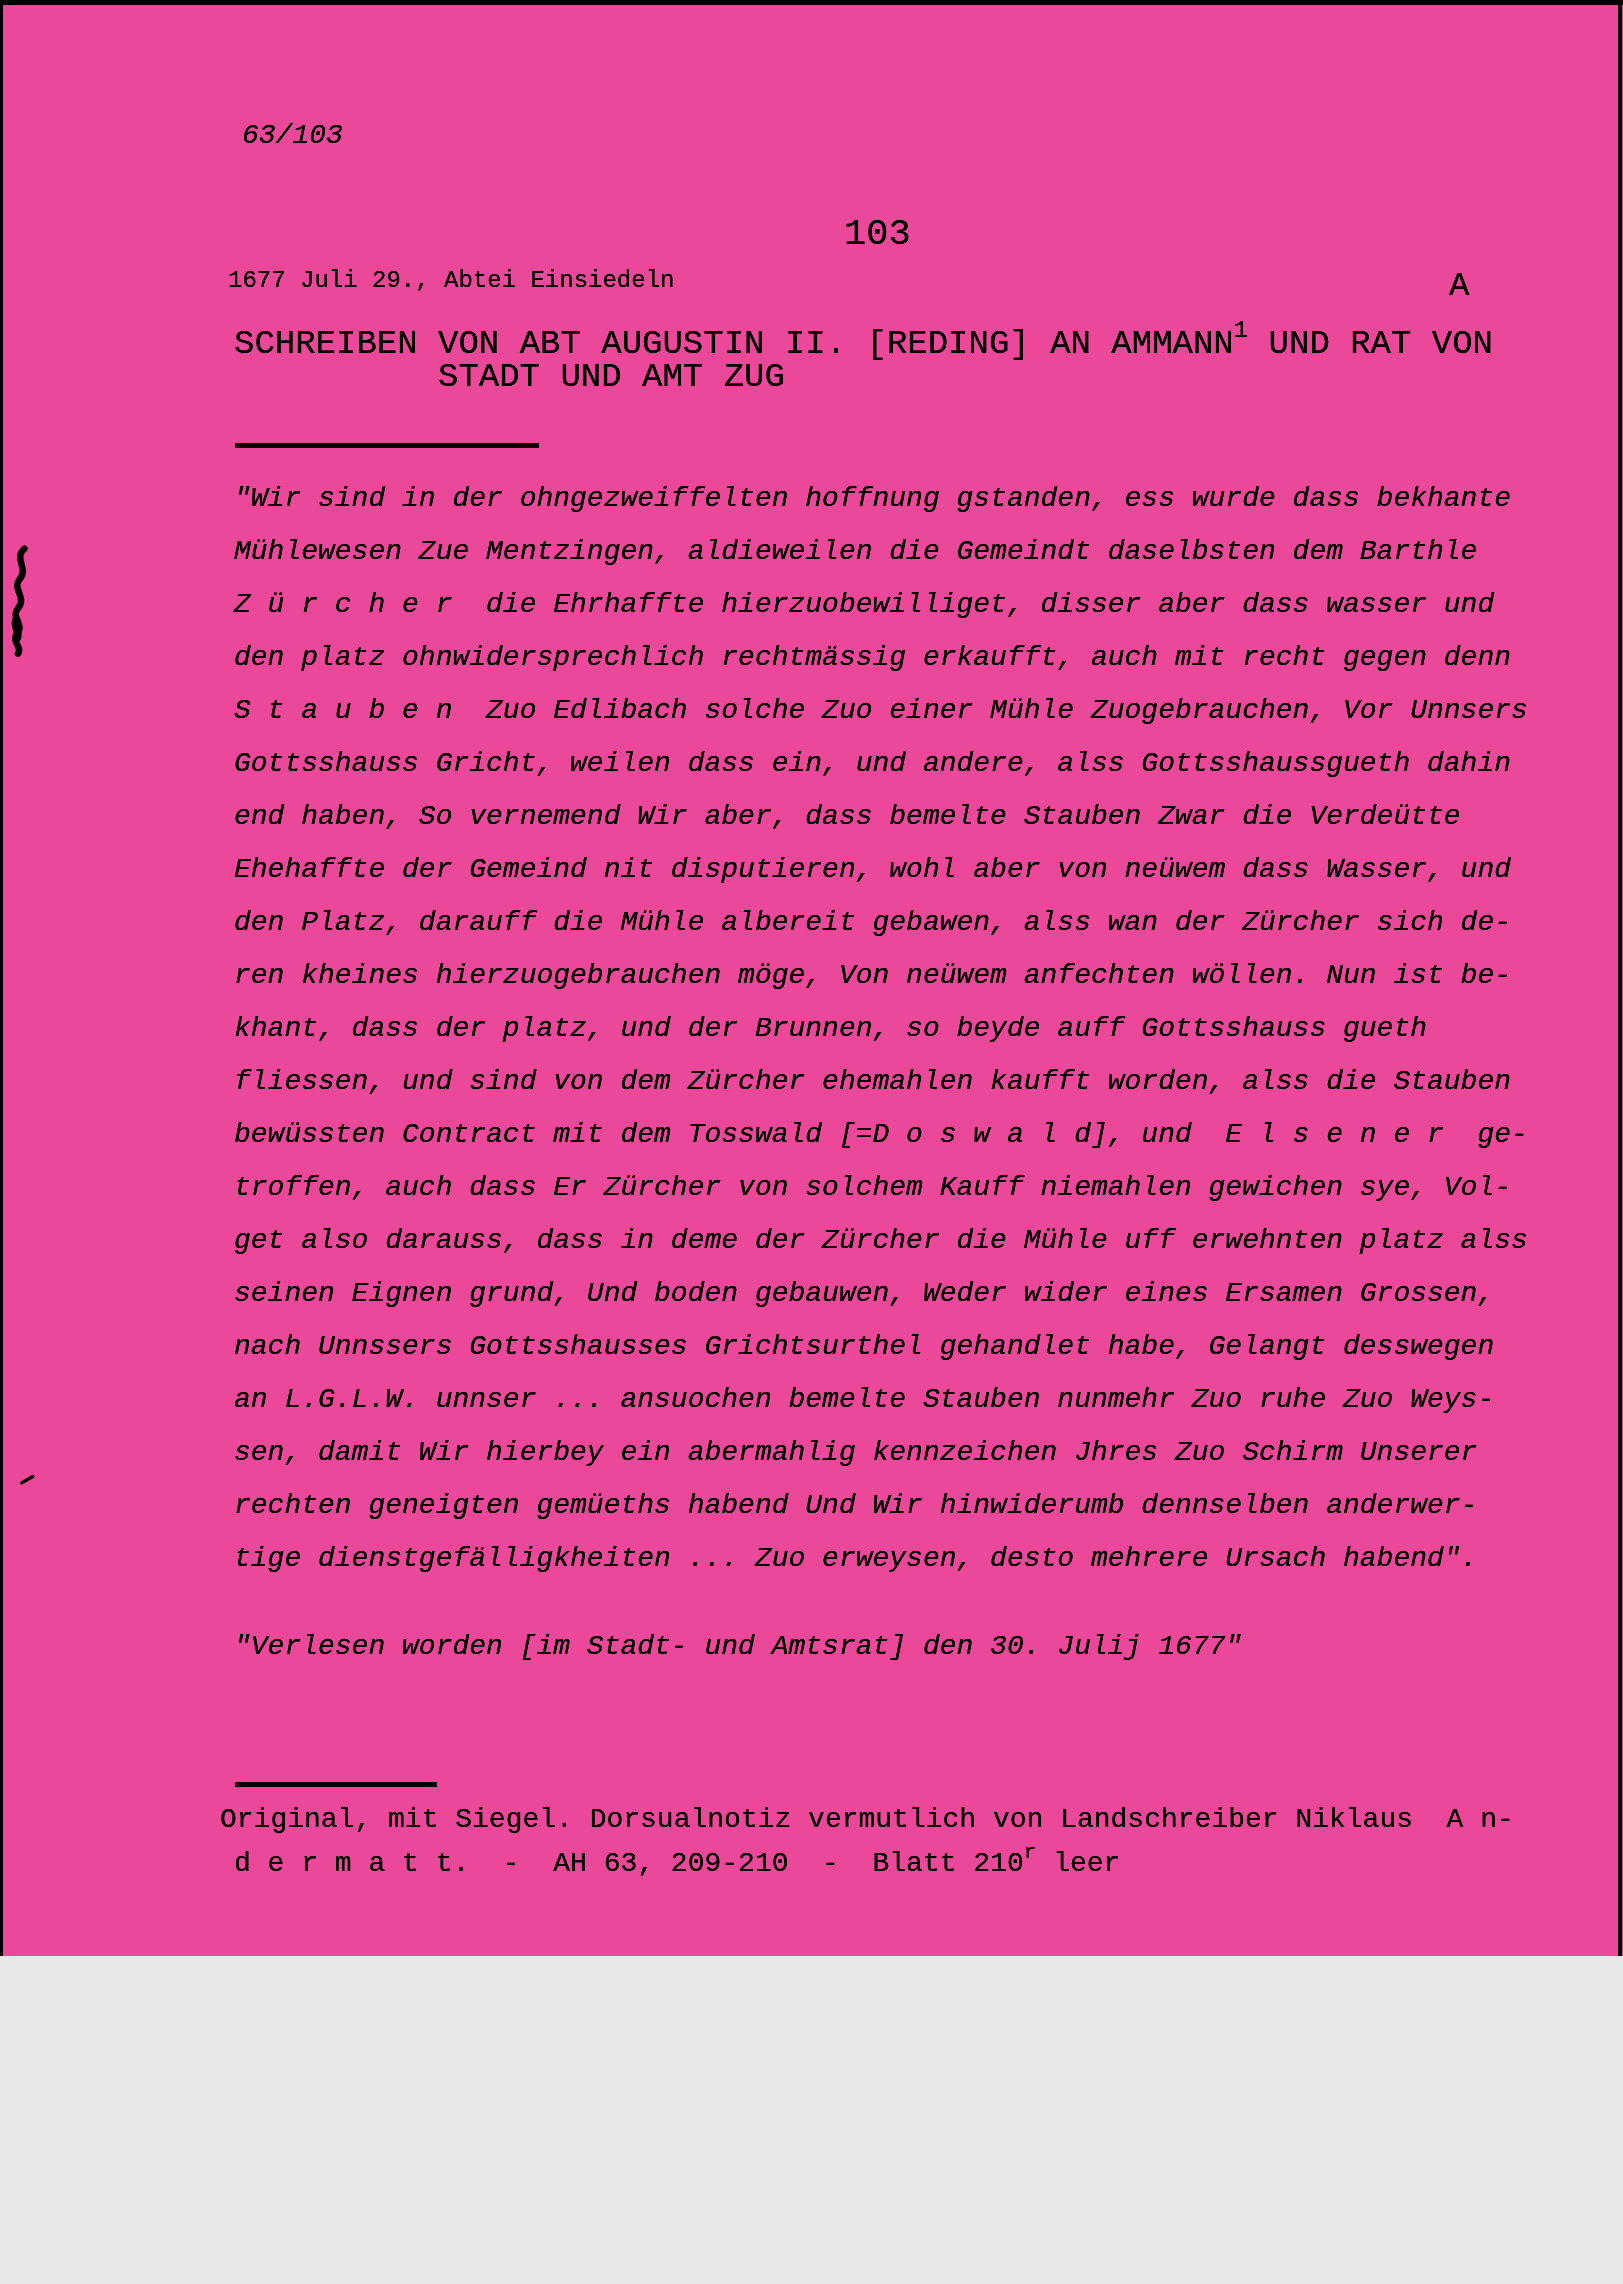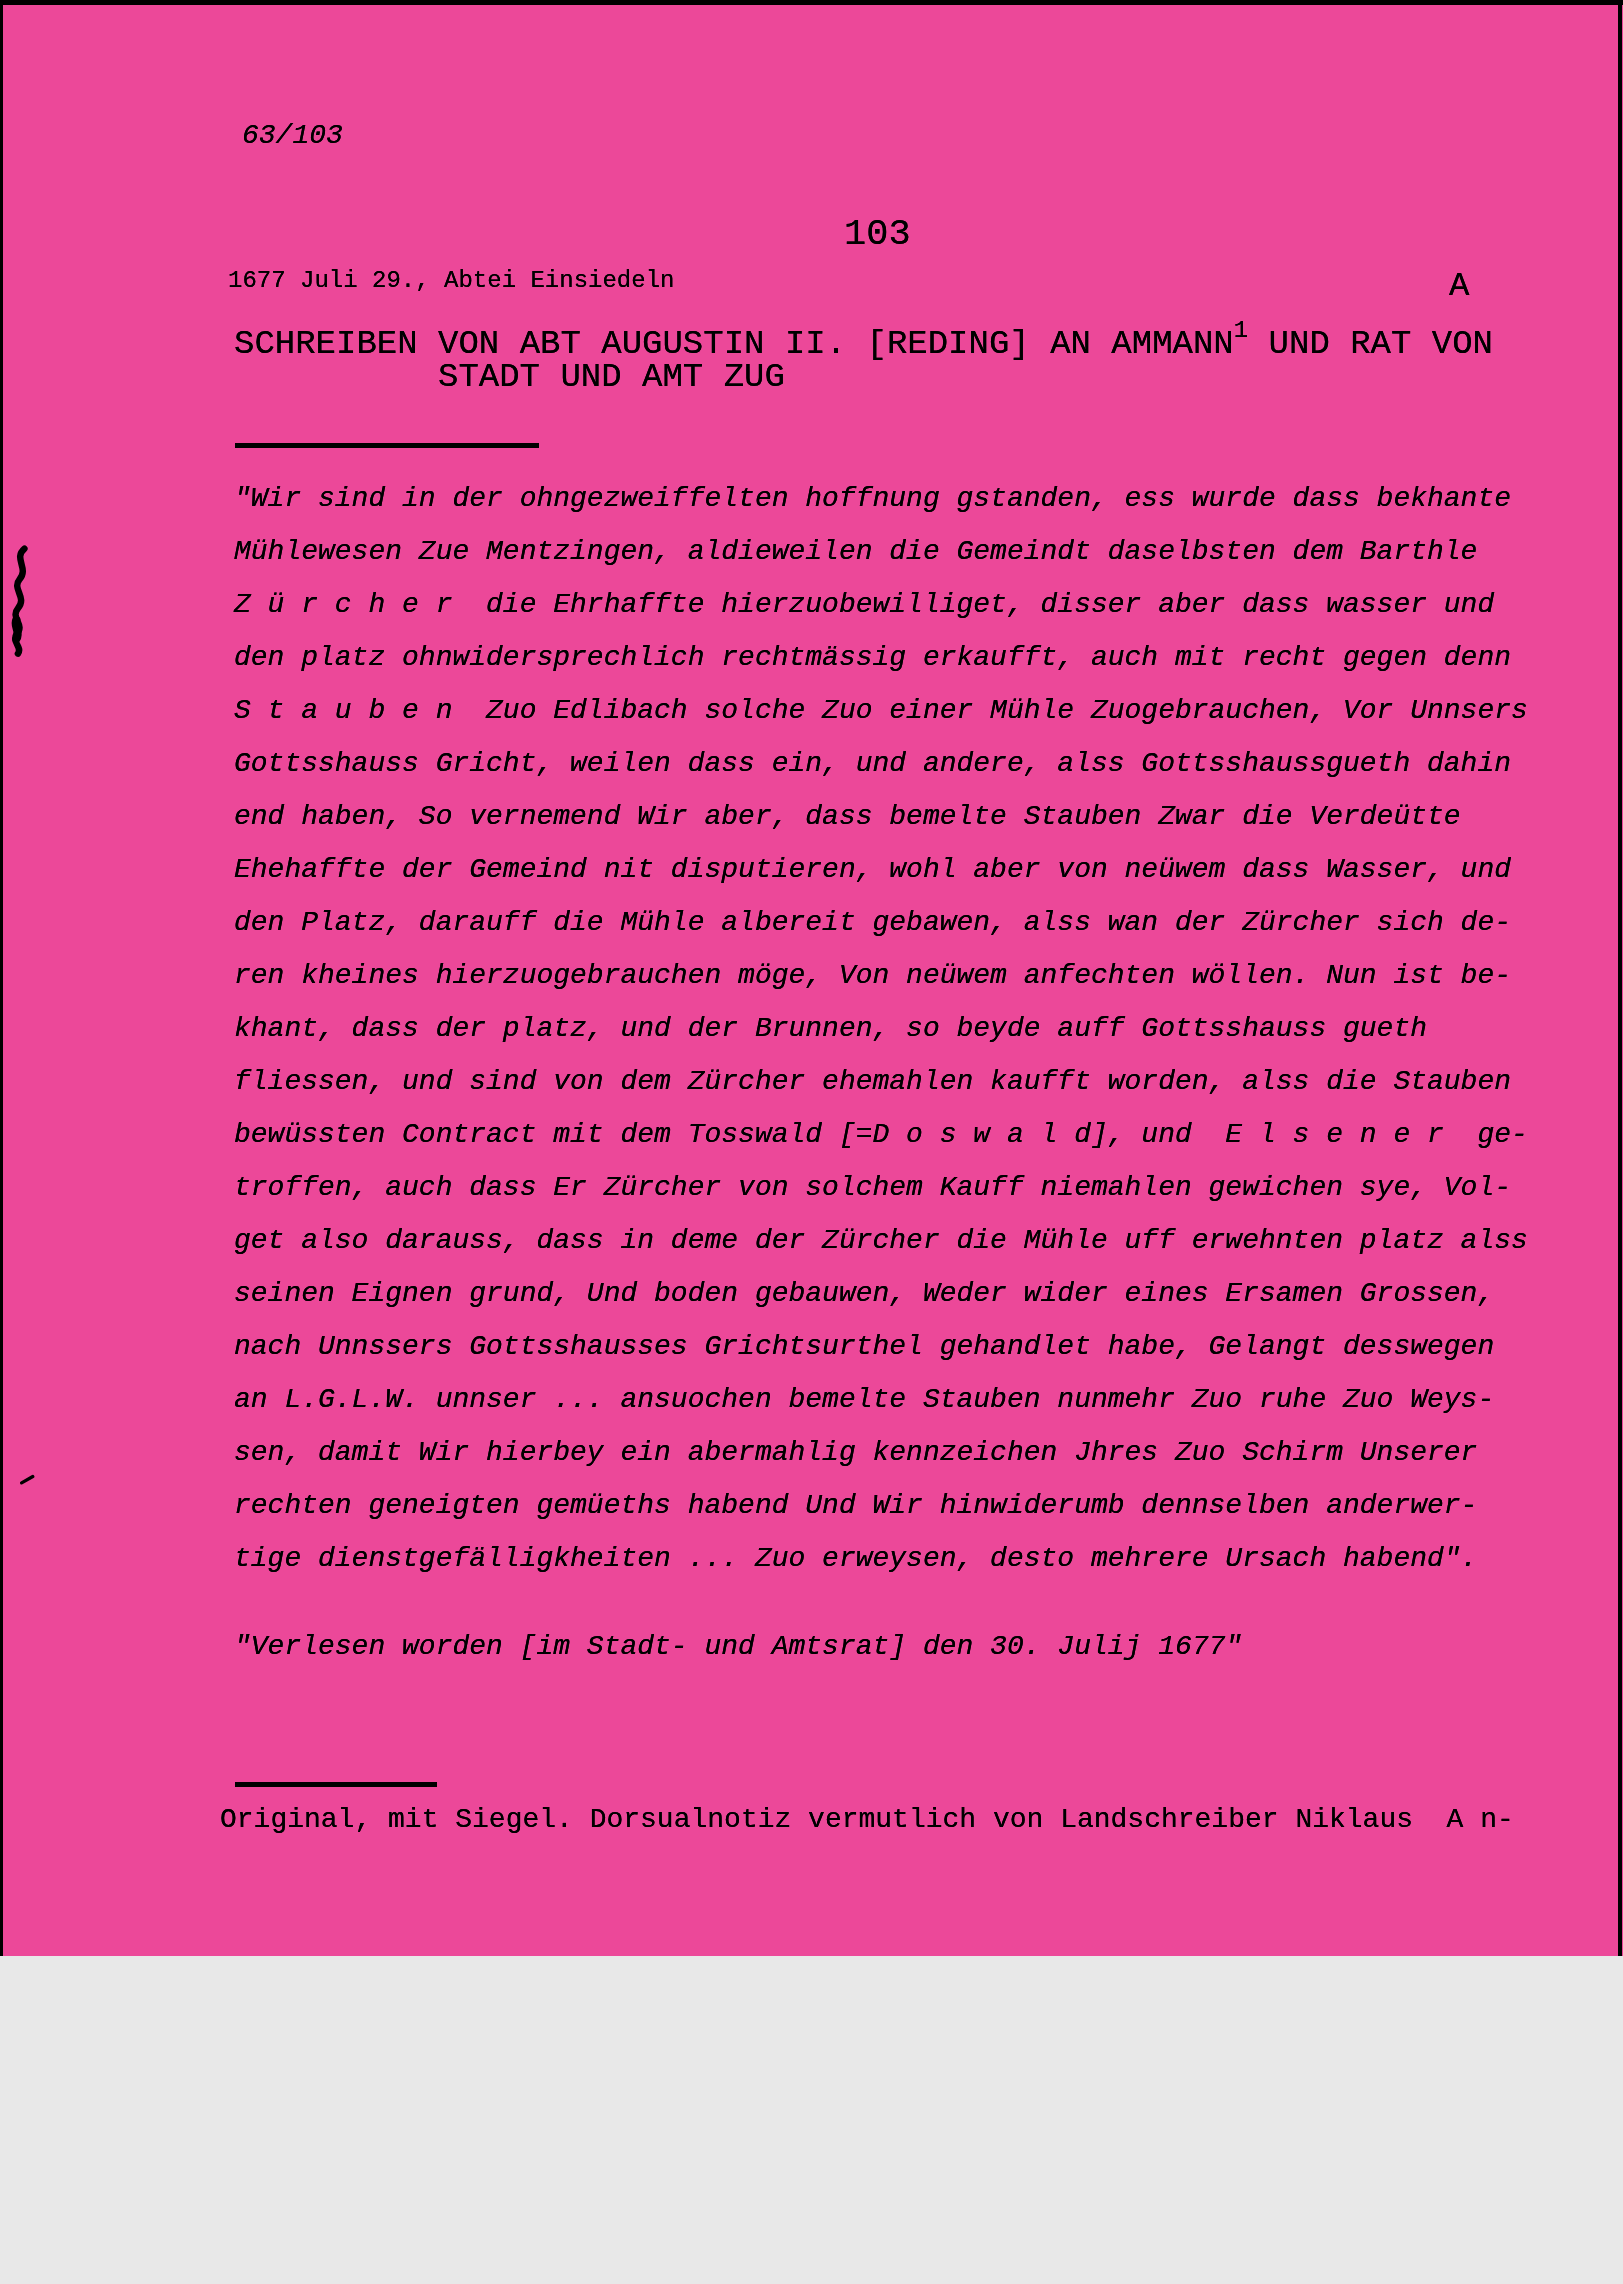--- a/index.html
+++ b/index.html
@@ -76,20 +76,21 @@
     <div class="bl">an L.G.L.W. unnser ... ansuochen bemelte Stauben nunmehr Zuo ruhe Zuo Weys-</div>
     <div class="bl">sen, damit Wir hierbey ein abermahlig kennzeichen Jhres Zuo Schirm Unserer</div>
     <div class="bl">rechten geneigten gemüeths habend Und Wir hinwiderumb dennselben anderwer-</div>
     <div class="bl">tige dienstgefälligkheiten ... Zuo erweysen, desto mehrere Ursach habend".</div>
   </div>
 
   <div class="txt verlesen">"Verlesen worden [im Stadt- und Amtsrat] den 30. Julij 1677"</div>
 
   <div class="rule rule2"></div>
   <div class="txt source1">Original, mit Siegel. Dorsualnotiz vermutlich von Landschreiber Niklaus  A n-</div>
+  <div class="txt source2"><span>d e r m a t t.  -  AH 63, 209-210  -  Blatt 210</span><sup>r</sup><span> leer</span></div>
 
   <svg class="mark" style="left:4.9px;top:545px;" width="42" height="114" viewBox="0 0 52 140">
     <path d="M24,4 C10,16 30,28 18,42 C8,54 28,64 16,78 C6,90 26,98 14,110 C8,120 22,126 16,134" fill="none" stroke="#000" stroke-width="8" stroke-linecap="round"></path>
     <path d="M14,92 C10,100 20,108 14,116" fill="none" stroke="#000" stroke-width="10" stroke-linecap="round"></path>
   </svg>
   <svg class="mark" style="left:19.5px;top:1474px;" width="16" height="11.4" viewBox="0 0 20 14">
     <path d="M2,11 L16,3" fill="none" stroke="#000" stroke-width="4" stroke-linecap="round"></path>
   </svg>
 
   <div class="hw hw-check">✓</div>

